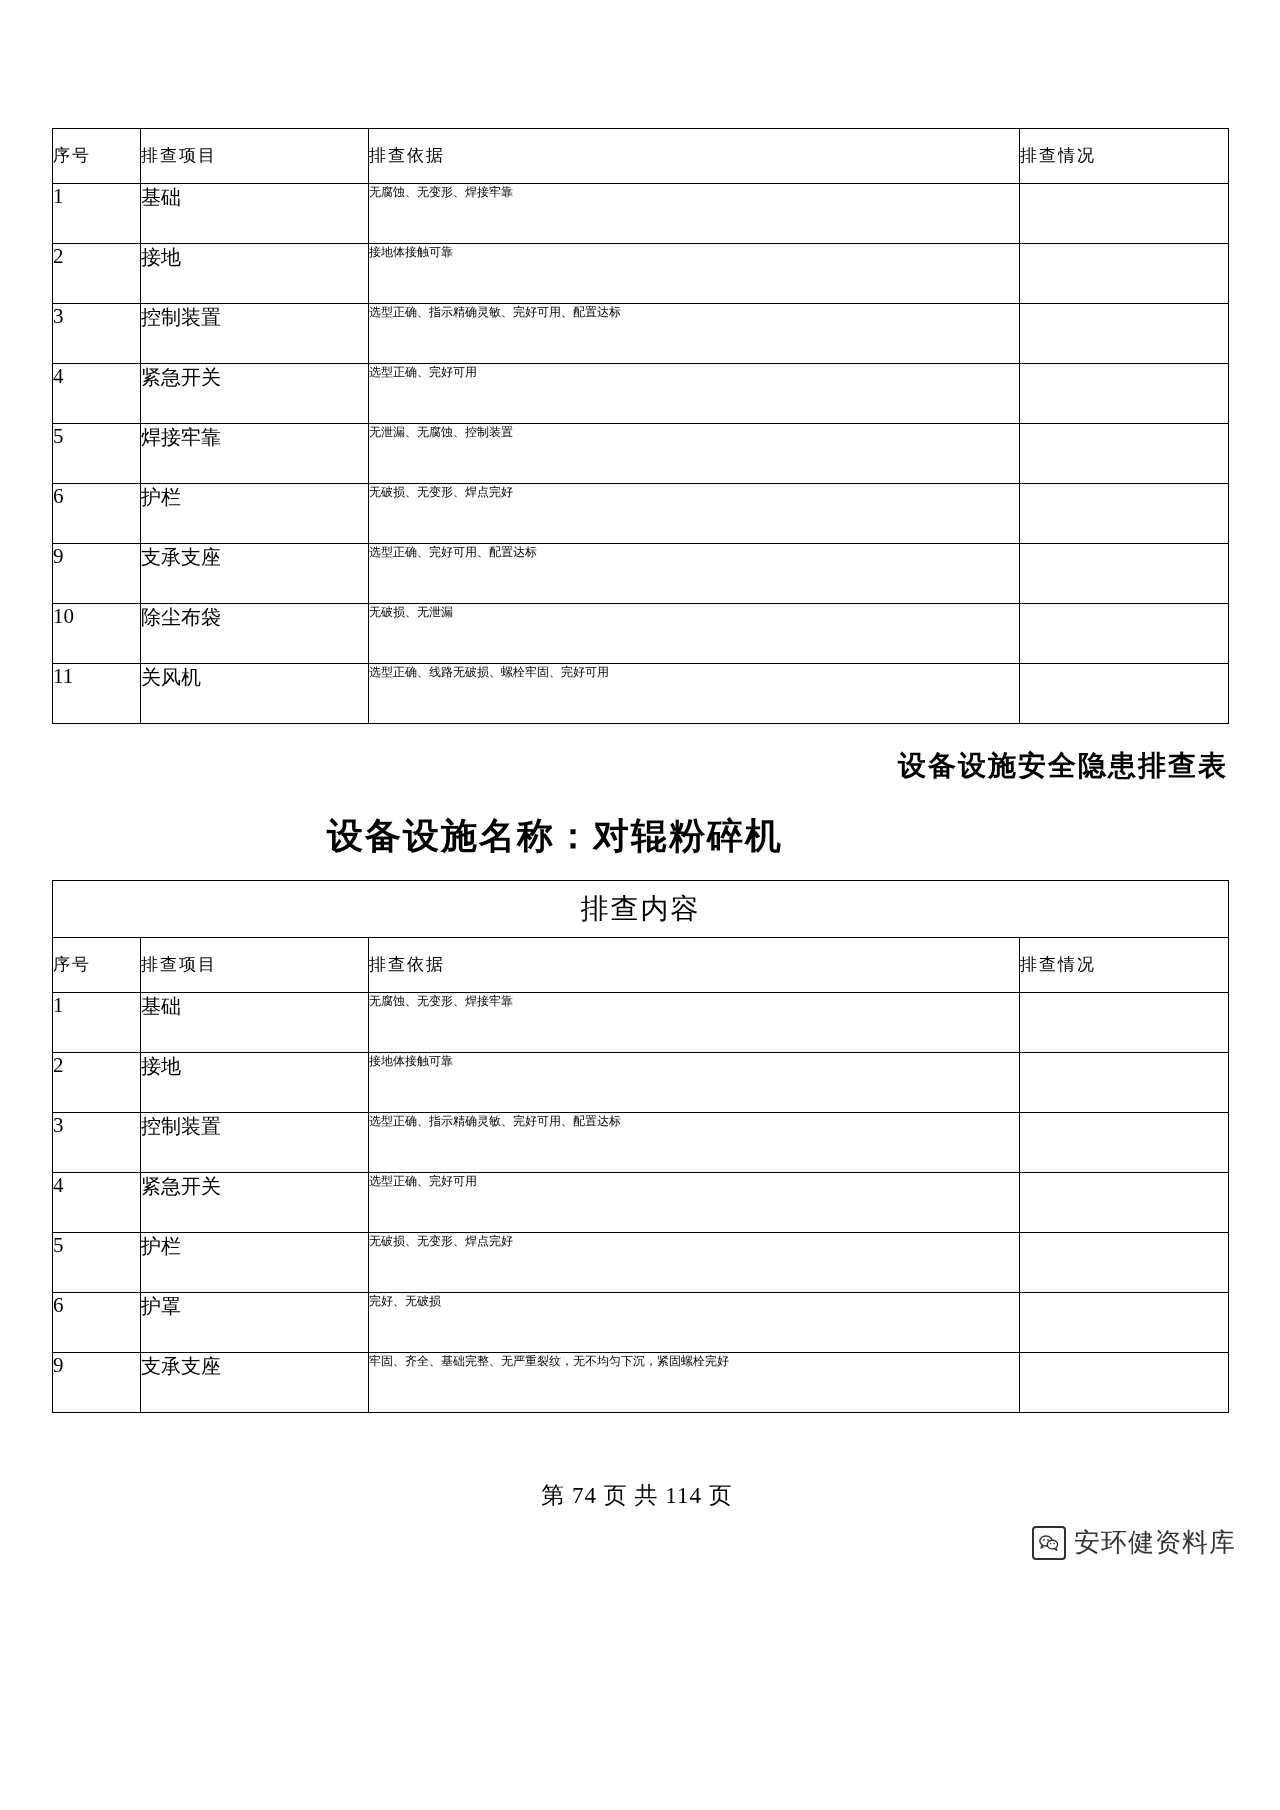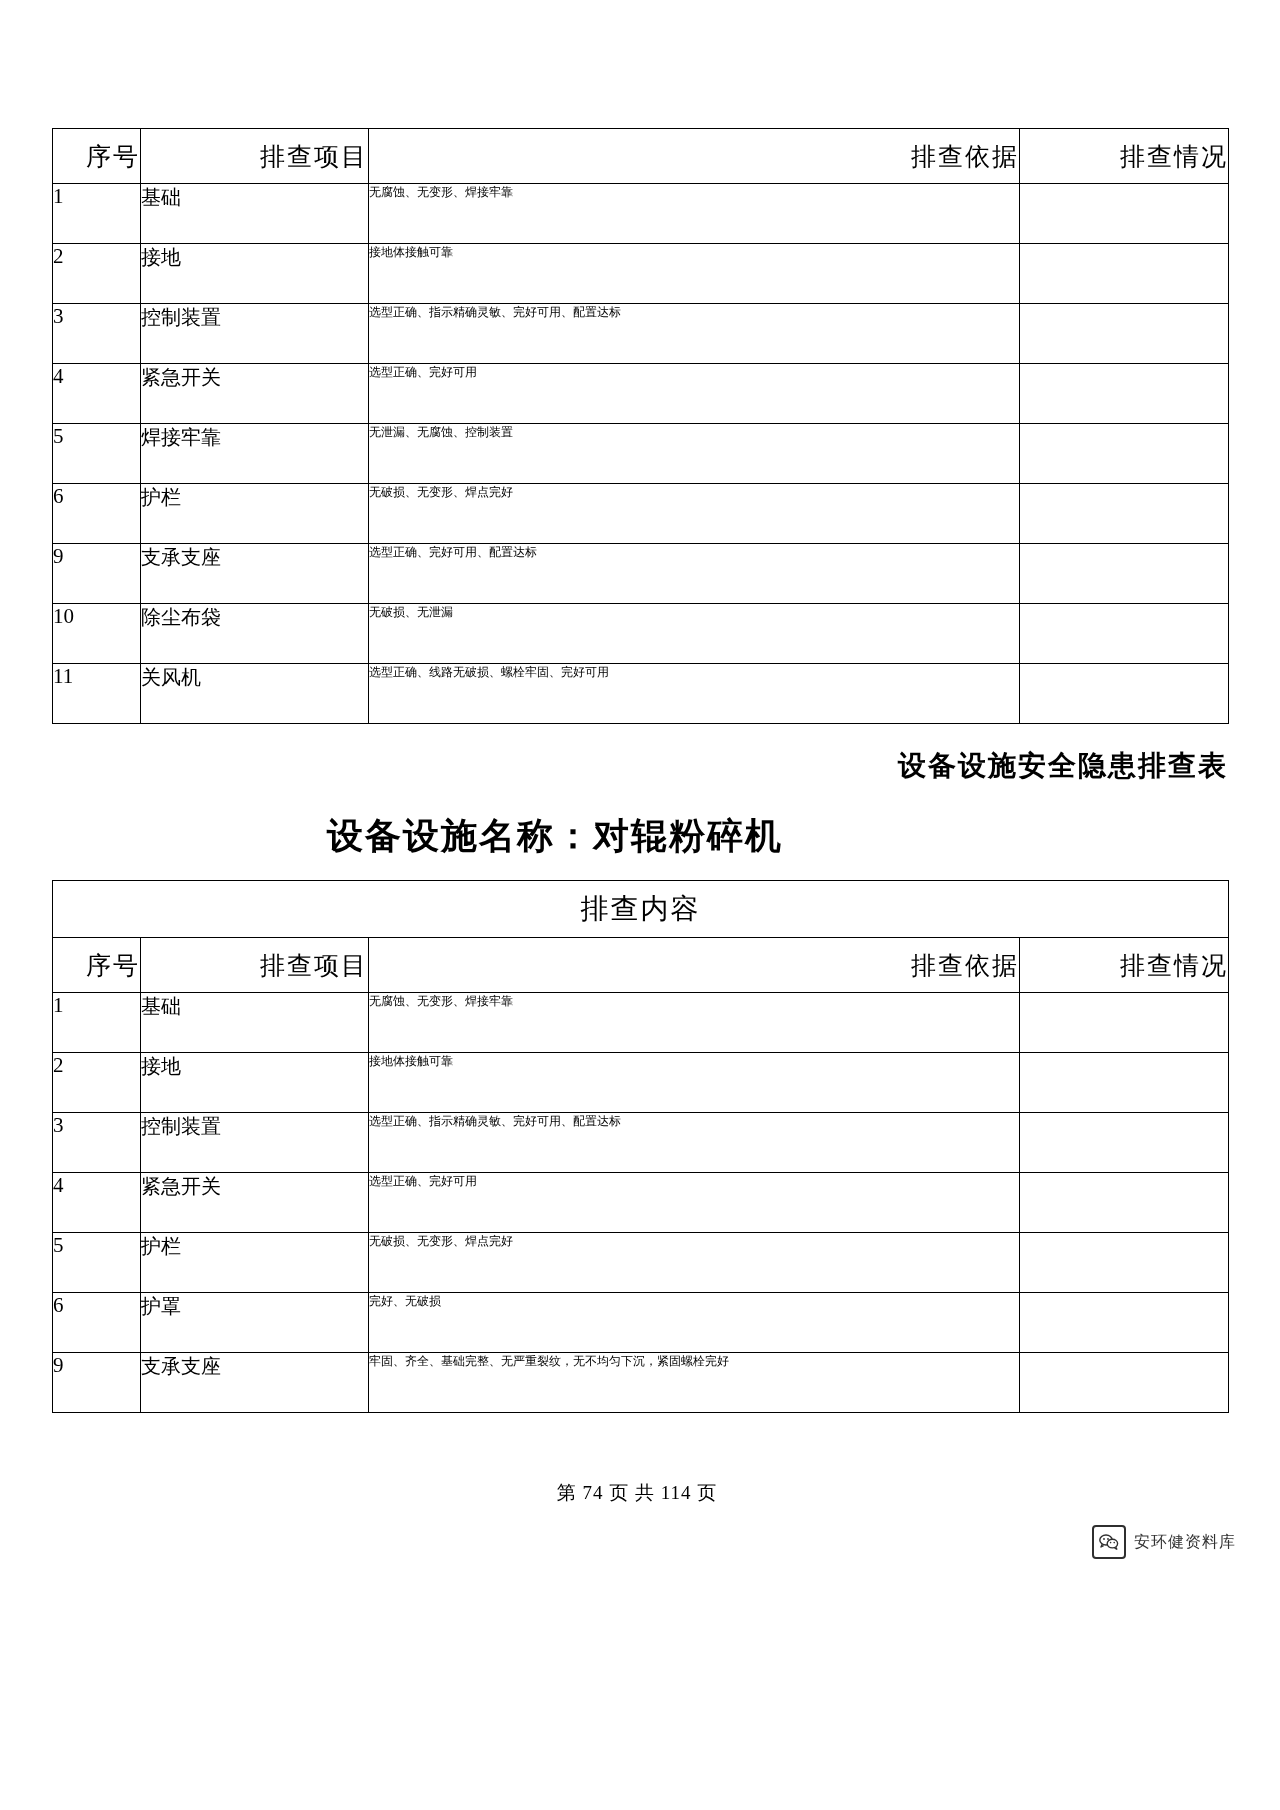--- a/index.html
+++ b/index.html
@@ -33,23 +33,23 @@
     padding: 0;
     vertical-align: top;
     font-weight: normal;
   }
   .col-no    { width: 88px; }
   .col-item  { width: 228px; }
   .col-basis { width: 651px; }
   .col-stat  { width: 209px; }
 
   .hdr-cell {
-    text-align: right;
-    font-size: 25px;
-    font-family: Liberation Sans, sans-serif;
+    text-align: left;
+    font-size: 17px;
+    font-family: Liberation Serif, serif;
     font-weight: bold;
     letter-spacing: 2px;
     height: 54px;
     line-height: 54px;
     vertical-align: middle;
   }
   .content-hdr {
     text-align: center;
     font-size: 28px;
     font-weight: bold;
@@ -95,21 +95,21 @@
     margin: 26px 0 18px 0;
     padding-right: 170px;
     line-height: 1.4;
   }
   .footer {
     position: absolute;
     left: 0;
     right: 6px;
     top: 1480px;
     text-align: center;
-    font-size: 19px;
+    font-size: 23px;
     letter-spacing: 1px;
   }
   .watermark {
     position: absolute;
     right: 44px;
     top: 1525px;
     display: flex;
     align-items: center;
     gap: 8px;
     color: #3a3a3a;
@@ -117,21 +117,21 @@
   .wm-icon {
     width: 30px;
     height: 30px;
     border: 2px solid #2f2f2f;
     border-radius: 4px;
     display: flex;
     align-items: center;
     justify-content: center;
   }
   .wm-text {
-    font-size: 16px;
+    font-size: 26px;
     font-family: "Liberation Sans", sans-serif;
     letter-spacing: 1px;
     color: #333333;
   }
 </style>
 </head>
 <body>
 
 <div class="page">
 

